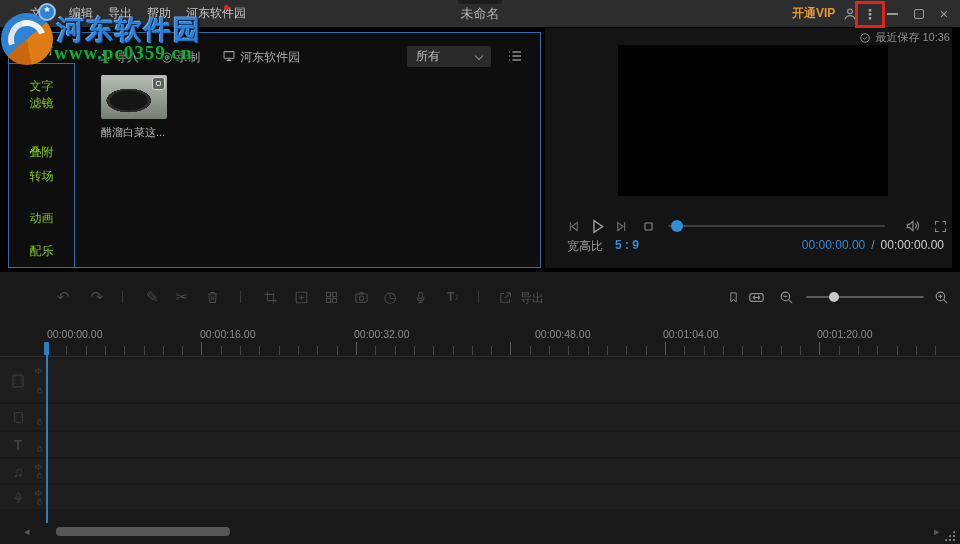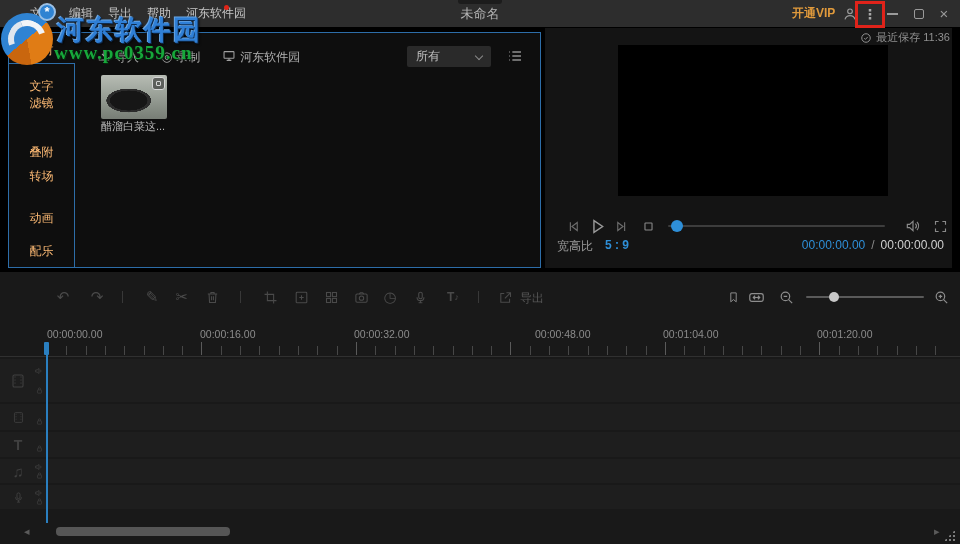--- a/index.html
+++ b/index.html
@@ -21,44 +21,44 @@
   .ic-min i { display:block; width:11px; height:2px; background:#9a9a9a; }
   .ic-max { left:911px; width:16px; }
   .ic-max i { display:block; width:10px; height:10px; border:1.5px solid #9a9a9a; border-radius:2px; }
   .ic-close { left:936px; width:16px; font-size:15px; }
   .annotation-box { position:absolute; left:855px; top:1px; width:30px; height:27px; border:3px solid #e0231a; z-index:45; pointer-events:none; }
 
   
   .left-panel { position:absolute; left:8px; top:32px; width:533px; height:236px; background:#0e0e0e; border:1px solid #2d6da8; }
   .sb-sep-v { position:absolute; left:65px; top:30px; bottom:0; width:1px; background:#2d6da8; }
   .sb-sep-h { position:absolute; left:0; top:30px; width:65px; height:1px; background:#2d6da8; }
-  .sb-item { position:absolute; left:0; width:65px; text-align:center; color:#fdba74; font-size:12px; cursor:default; }
+  .sb-item { position:absolute; left:0; width:65px; text-align:center; color:#84cc16; font-size:12px; cursor:default; }
   .media-toolbar { position:absolute; left:88px; top:13px; height:22px; display:flex; align-items:center; color:#b0b0b0; font-size:12px; }
   .mbtn { display:flex; align-items:flex-start; gap:4px; margin-right:22px; color:#b0b0b0; }
   .mbtn .g { font-size:13px; color:#a0a0a0; }
   .dropdown { position:absolute; left:398px; top:13px; width:84px; height:21px; background:#2a2a2a; border-radius:2px; color:#c0c0c0; font-size:12px; line-height:21px; padding-left:9px; }
   .dd-chev { position:absolute; right:9px; top:7px; width:6px; height:6px; border-right:1.5px solid #8a8a8a; border-bottom:1.5px solid #8a8a8a; transform:rotate(45deg); }
   .listview { position:absolute; left:498px; top:15px; color:#8f8f8f; }
   .clip { position:absolute; left:92px; top:42px; width:66px; }
   .thumb { position:relative; width:66px; height:44px; border-radius:2px; overflow:hidden;
     background:
       radial-gradient(ellipse 30px 16px at 42% 58%, #161616 0 62%, #2b2b2b 63% 74%, rgba(0,0,0,0) 75%),
       linear-gradient(180deg,#b7bcb4 0%, #9aa198 45%, #777d75 100%); }
   .clip-badge { position:absolute; right:2px; top:2px; width:13px; height:13px; border:1.5px solid #d6d6d6; border-radius:3px; background:rgba(30,30,30,.55); }
   .clip-badge i { position:absolute; inset:3px; border:1px solid #d6d6d6; border-radius:1px; }
-  .clip-title { color:#b9b9b9; font-size:11px; white-space:nowrap; }
+  .clip-title { margin-top:6px; color:#b9b9b9; font-size:11px; white-space:nowrap; }
 
   
   .preview { position:absolute; left:545px; top:28px; width:407px; height:240px; background:#141414; }
   .autosave { position:absolute; right:2px; top:2px; display:flex; align-items:center; gap:4px; color:#909090; font-size:11px; }
   .video { position:absolute; left:73px; top:17px; width:270px; height:151px; background:#000; }
   .tr-ic { position:absolute; top:188px; height:20px; display:flex; align-items:center; justify-content:center; color:#8a8a8a; }
   .seek { position:absolute; left:123px; top:197px; width:217px; height:2px; background:#3d3d3d; border-radius:1px; }
   .seek-dot { position:absolute; left:3px; top:-5px; width:12px; height:12px; border-radius:50%; background:#2e8fd8; }
-  .info-row { position:absolute; left:0; right:0; top:210px; height:20px; font-size:12px;text-align:right; }
+  .info-row { position:absolute; left:10px; right:0; top:210px; height:20px; font-size:12px;text-align:right; }
   .aspect-label { position:absolute; left:12px; color:#9a9a9a; }
   .aspect-value { position:absolute; left:60px; color:#2e8fd8; font-weight:bold; }
   .times { position:absolute; right:8px; display:flex; gap:6px; font-size:12px; }
   .t-cur { color:#2e8fd8; } .t-sep { color:#8a8a8a; } .t-tot { color:#d0d0d0; }
 
   
   .timeline { position:absolute; left:0; top:272px; width:960px; height:272px; background:#191919; }
   .tool { position:absolute; top:14px; width:22px; height:22px; display:flex; align-items:center; justify-content:center; color:#4a4a4a; font-size:15px; }
   .tsep { position:absolute; top:19px; width:1px; height:12px; background:#383838; }
   .export-label { position:absolute; left:520px; top:18px; color:#565656; font-size:12px; }
@@ -189,21 +189,21 @@
       <div class="clip-title">醋溜白菜这...</div>
     </div>
   </div>
 
   <div class="preview">
     <div class="autosave">
       <svg width="12" height="12" viewBox="0 0 24 24" fill="none" stroke="#909090" stroke-width="2">
         <circle cx="12" cy="12" r="8.5"></circle>
           <path d="M8.5 12.5l2.3 2.3 4.7-5"></path>
       </svg>
-      <span>最近保存 11:36</span>
+      <span>最近保存 10:36</span>
     </div>
     <div class="video"></div>
 
     <span class="tr-ic" style="left:18px;width:20px">
       <svg width="15" height="15" viewBox="0 0 24 24" fill="none" stroke="#6e6e6e" stroke-width="1.8">
         <path d="M7 5v14"></path>
           <path d="M18 5.5l-8.5 6.5 8.5 6.5z"></path>
       </svg>
     </span>
     <span class="tr-ic" style="left:41px;width:22px">

